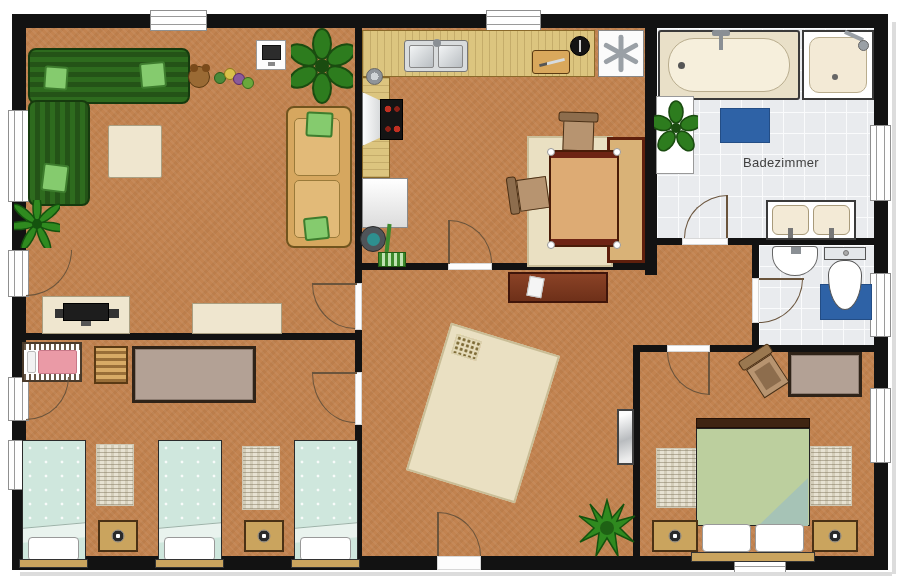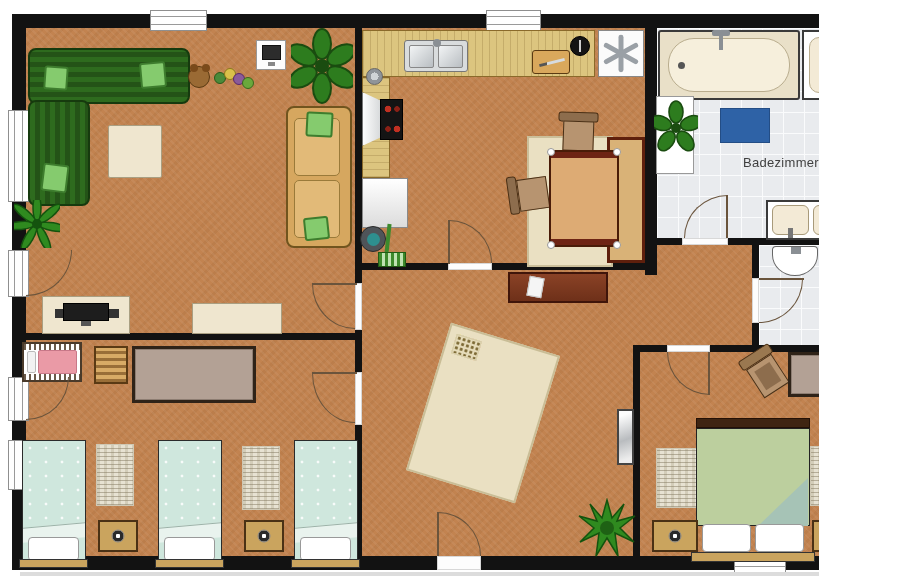--- a/index.html
+++ b/index.html
@@ -1,16 +1,16 @@
 <!DOCTYPE html>
 <html style="--floor: #c28350; --wall: #121212; --tile: #e9ebee; --wood: #dcc57f; --cream: #efe6cf; --sofa-green: #2e6b1e; --cushion-green: #85cb6e; --tan-sofa: #d6a75f; --mat-blue: #2e62a6; --mint: #cfe7dd; --bed-green: #bccf9e; --mauve: #b3a195; --maroon: #6e2414; --pink: #ea9aa6; --rug-cream: #eae0c2; --nightstand: #caa45e;"><head>
 <meta charset="utf-8">
 <style>
   html,body{margin:0;padding:0;background:#fff;}
-  #plan{position:relative;width:819px;height:580px;background:#fff;overflow:hidden;
+  #plan{position:relative;width:900px;height:580px;background:#fff;overflow:hidden;
         font-family:"Liberation Sans", sans-serif;}
   #plan *{position:absolute;box-sizing:border-box;}
 
   
   .floor{background-color:var(--floor,#c28350);
     background-image:repeating-linear-gradient(45deg,rgba(255,255,255,.05) 0 2px,transparent 2px 5px),
                      repeating-linear-gradient(-45deg,rgba(80,40,0,.06) 0 3px,transparent 3px 7px);}
   .tiles{background-color:var(--tile,#e9ebee);
     background-image:linear-gradient(#fafbfc 1px,transparent 1px),
                      linear-gradient(90deg,#fafbfc 1px,transparent 1px);

